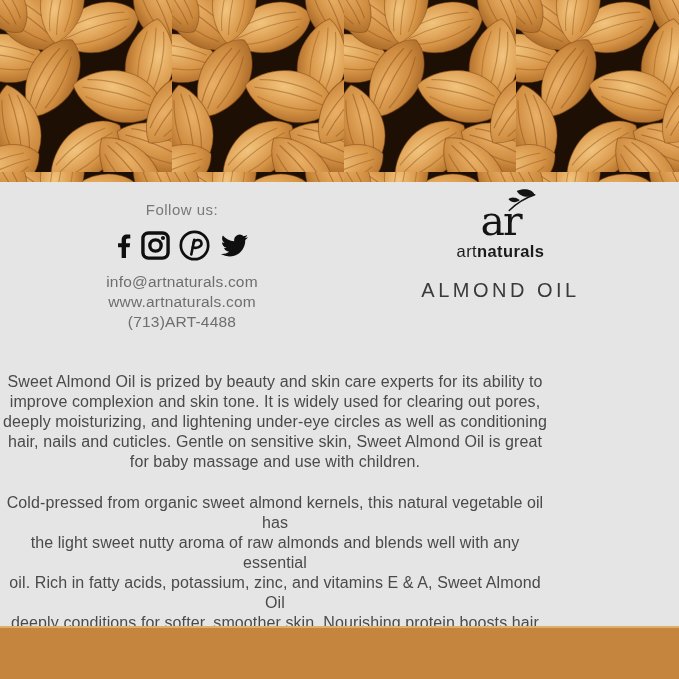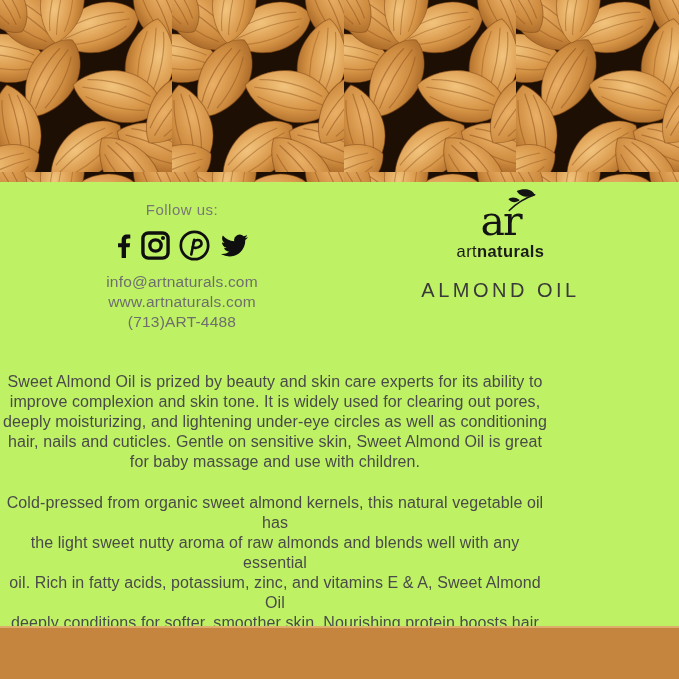--- a/index.html
+++ b/index.html
@@ -1,17 +1,17 @@
 <!DOCTYPE html>
 <html><head>
 <meta charset="utf-8">
 <style>
   html,body{margin:0;padding:0;background:#ffffff;}
   .canvas{
-    position:relative;width:679px;height:679px;overflow:hidden;background:#bef264;
+    position:relative;width:679px;height:679px;overflow:hidden;background:#e5e5e5;
     font-family:"Liberation Sans",sans-serif;
   }
   
   .hero{position:absolute;top:0;left:0;width:679px;height:182px;overflow:hidden;}
   
   .social{position:absolute;left:78px;top:201px;width:208px;text-align:center;}
   .follow{font-size:15px;color:#787878;letter-spacing:.5px;margin-bottom:11px;}
   .icons{display:flex;justify-content:center;align-items:center;gap:9px;height:32px;margin-bottom:11px;}
   .icons span{display:inline-flex;align-items:center;justify-content:center;}
   .contact{font-size:15.5px;color:#6e6e6e;line-height:20px;letter-spacing:.2px;}

